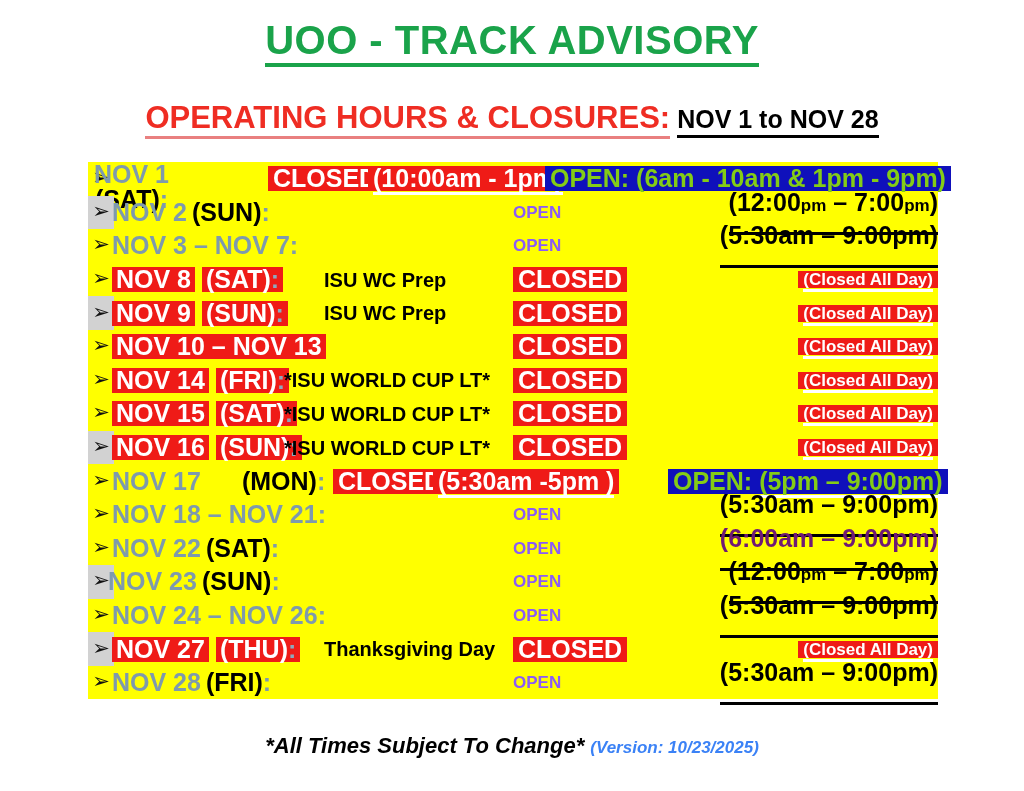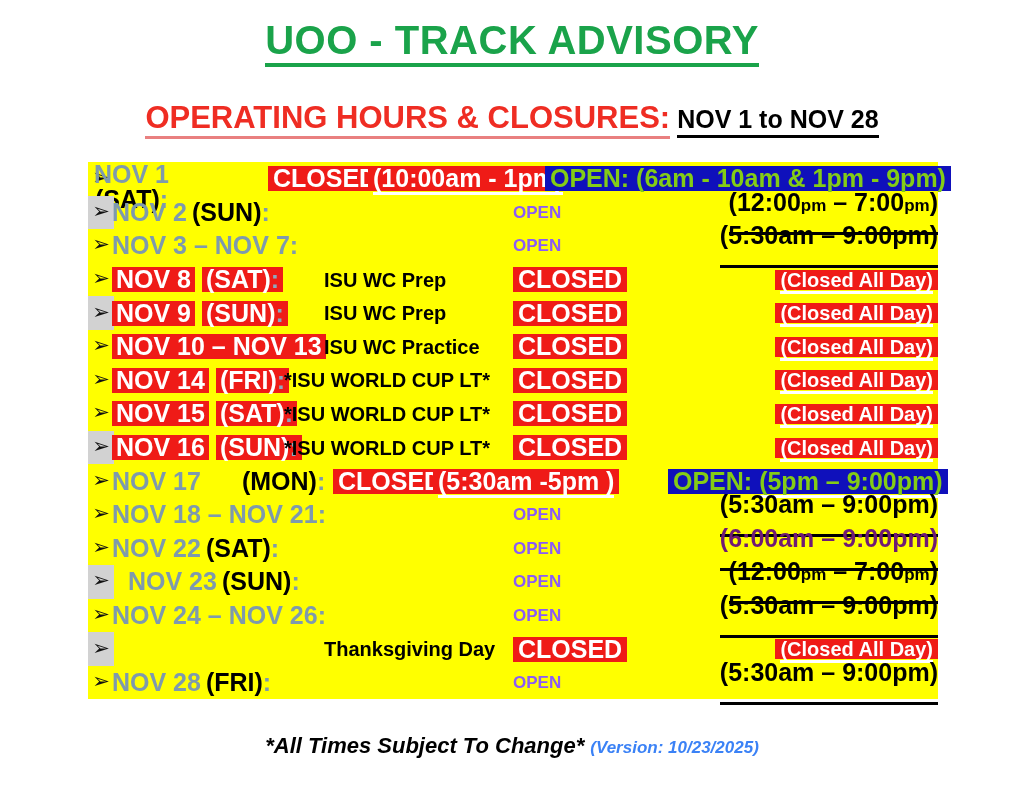--- a/index.html
+++ b/index.html
@@ -86,21 +86,21 @@
   .dow-red .col{color:#8fa7bb;}
 
   .status-open   { font-size:17px;font-weight:bold;color:#8b5cf6; }
   .status-closed { font-size:25px;font-weight:bold;color:#ffffff;background:#ef1b17;padding:0 5px; }
   .hours-red{
     font-size:25px;font-weight:bold;color:#ffffff;background:#ef1b17;padding:0 5px;
   }
   .hours-red u{text-decoration:none;border-bottom:3px solid #ffffff;}
 
   .closedallday{
-    font-size:20px;font-weight:bold;color:#ffffff;background:#ef1b17;padding:0 5px;
+    font-size:17px;font-weight:bold;color:#ffffff;background:#ef1b17;padding:0 5px;
   }
   .closedallday u{text-decoration:none;border-bottom:3px solid #ffffff;}
 
   .blue-box{
     font-size:25px;font-weight:bold;color:#84cc16;background:#0f10bb;padding:0 5px;
   }
   .blue-box u{text-decoration:none;border-bottom:3px solid #ffffff;}
 
   .note      { font-size:20px;font-weight:bold;color:#000; }
 
@@ -212,21 +212,20 @@
         <span class="closedallday"><u>(Closed All Day)</u></span>
       </div>
     </div>
     <div class="row">
       <div class="bul">
         <span>➢</span>
       </div>
       <div class="cell" style="left: 24px;">
         <span class="dt-red">NOV 10 – NOV 13</span>
       </div>
-      <div class="cell note" style="left: 236px;">ISU WC Practice</div>
       <div class="cell" style="left: 425px;">
         <span class="status-closed">CLOSED</span>
       </div>
       <div class="cell" style="left: 552px; width: 298px; justify-content: flex-end;">
         <span class="closedallday"><u>(Closed All Day)</u></span>
       </div>
     </div>
     <div class="row">
       <div class="bul">
         <span>➢</span>
@@ -324,21 +323,21 @@
         <span class="status-open">OPEN</span>
       </div>
       <div class="cell" style="left: 552px; width: 298px; justify-content: flex-end;">
         <span class="ul" style="font-size: 25px; font-weight: bold; color: #701a75;">(6:00am – 9:00pm)</span>
       </div>
     </div>
     <div class="row">
       <div class="bul gray">
         <span>➢</span>
       </div>
-      <div class="cell" style="left: 40px;">
+      <div class="cell" style="left: 20px;">
         <span class="dt">NOV 23</span>
         <span style="display: inline-block; width: 5px;"></span>
         <span class="dt"><span class="dow">(SUN)</span><span class="col">:</span></span>
       </div>
       <div class="cell" style="left: 425px;">
         <span class="status-open">OPEN</span>
       </div>
       <div class="cell" style="left: 552px; width: 298px; justify-content: flex-end;">
         <span class="ul" style="font-size: 25px; font-weight: bold; color: rgb(0, 0, 0);">(12:00<span class="sub">pm</span> – 7:00<span class="sub">pm</span>)</span>
       </div>
@@ -353,20 +352,25 @@
       <div class="cell" style="left: 425px;">
         <span class="status-open">OPEN</span>
       </div>
       <div class="cell" style="left: 552px; width: 298px; justify-content: flex-end;">
         <span class="ul" style="font-size: 25px; font-weight: bold; color: rgb(0, 0, 0);">(5:30am – 9:00pm)</span>
       </div>
     </div>
     <div class="row">
       <div class="bul gray">
         <span>➢</span>
+      </div>
+      <div class="cell" style="left: 24px;">
+        <span class="dt-red">NOV 27</span>
+        <span style="display: inline-block; width: 7px;"></span>
+        <span class="dow-red">(THU)<span class="col">:</span></span>
       </div>
       <div class="cell note" style="left: 236px;">Thanksgiving Day</div>
       <div class="cell" style="left: 425px;">
         <span class="status-closed">CLOSED</span>
       </div>
       <div class="cell" style="left: 552px; width: 298px; justify-content: flex-end;">
         <span class="closedallday"><u>(Closed All Day)</u></span>
       </div>
     </div>
     <div class="row">

